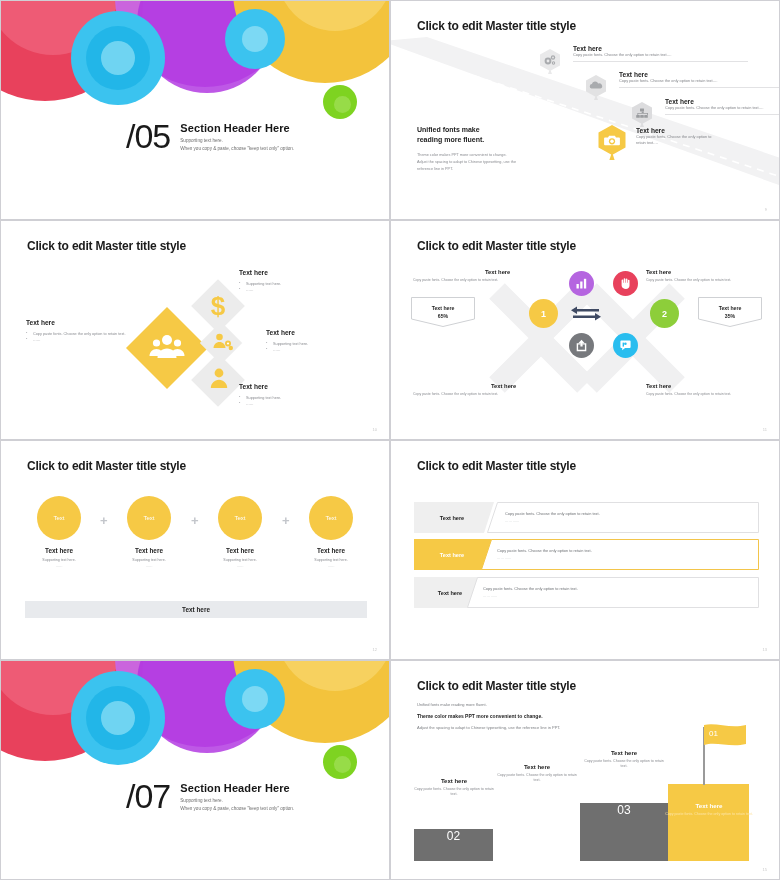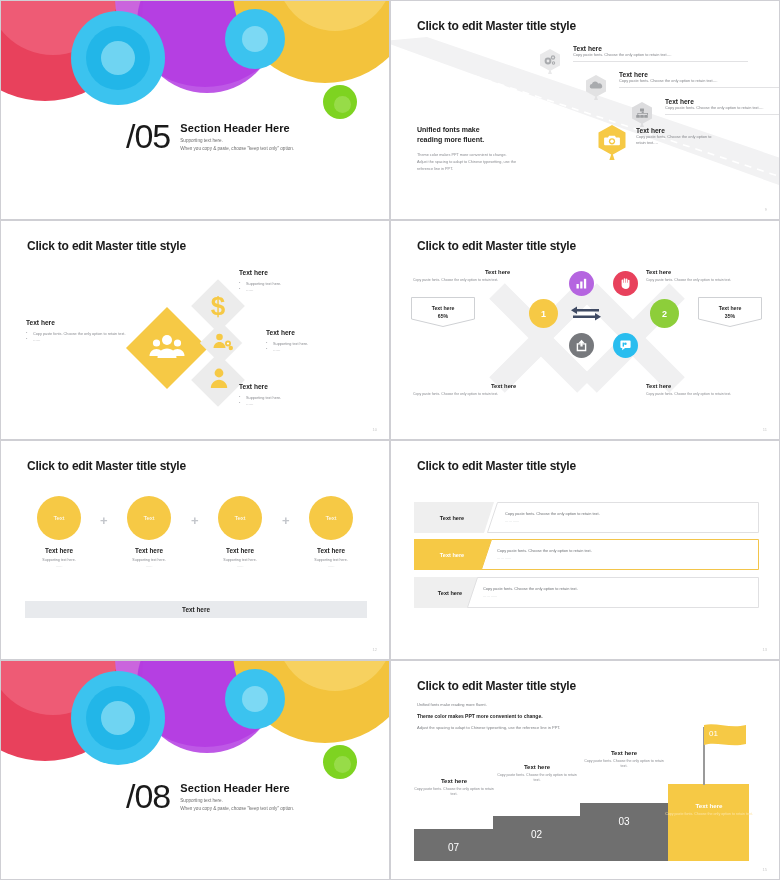--- a/index.html
+++ b/index.html
@@ -73,21 +73,21 @@
   .plus { position: absolute; color: #c3c6cb; font-size: 13px; font-weight: bold; line-height: 1; }
   .s5-col { position: absolute; text-align: center; width: 90px; }
   .s5-col .h { font-size: 6.4px; font-weight: bold; color: #1d1d1d; }
   .s5-col .b { font-size: 3.6px; color: #8a8c91; margin-top: 4px; }
   .s5-col .d { font-size: 3.6px; color: #bcbec2; margin-top: 2px; }
   .s5-bar { position: absolute; left: 24px; top: 160px; width: 342px; height: 17px; background: #e8eaed; display: flex; align-items: center; justify-content: center; }
   .s5-bar span { font-size: 6.4px; font-weight: bold; color: #1d1d1d; }
 
   
   .step { position: absolute; background: #6f6f6f; display: flex; align-items: flex-start; justify-content: center; }
-  .step .sn { color: #fff; font-size: 10px; margin-top: 13px; }
+  .step .sn { color: #fff; font-size: 12px; }
   .step-y { position: absolute; background: #f6c945; }
   .s8-cap { position: absolute; text-align: center; width: 86px; }
   .s8-cap .h { font-size: 6px; font-weight: bold; color: #1d1d1d; }
   .s8-cap .b { font-size: 3.6px; color: #8a8c91; margin-top: 3px; line-height: 1.5; }
   .s8-yc { position: absolute; text-align: center; width: 100px; }
   .s8-yc .h { font-size: 6.2px; font-weight: bold; color: #fff; }
   .s8-yc .b { font-size: 3.6px; color: #fde4a4; margin-top: 3px; line-height: 1.5; }
   .s8-intro { position: absolute; left: 26px; top: 41px; width: 180px; }
   .s8-intro .l1 { font-size: 4px; color: #7e8085; }
   .s8-intro .l2 { font-size: 5px; font-weight: bold; color: #1d1d1d; margin-top: 6px; }
@@ -482,41 +482,38 @@
     <div class="circ c-yellow"></div>
     <div class="circ c-yellow2"></div>
     <div class="circ c-blue-o"></div>
     <div class="circ c-blue-m"></div>
     <div class="circ c-blue-i"></div>
     <div class="circ c-blue2-o"></div>
     <div class="circ c-blue2-i"></div>
     <div class="circ c-green-o"></div>
     <div class="circ c-green-i"></div>
     <div class="cover-text">
-      <div class="cover-num">/08</div>
+      <div class="cover-num">/07</div>
       <div class="cover-body">
         <div class="cover-head">Section Header Here</div>
         <div class="cover-sub">Supporting text here.</div>
         <div class="cover-sub2">When you copy &amp; paste, choose "keep text only" option.</div>
       </div>
     </div>
   </div>
 
   <div class="slide">
     <div class="title">Click to edit Master title style</div>
     <div class="s8-intro">
       <div class="l1">Unified fonts make reading more fluent.</div>
       <div class="l2">Theme color makes PPT more convenient to change.</div>
       <div class="l3">Adjust the spacing to adapt to Chinese typesetting, use the reference line in PPT.</div>
     </div>
 
     <div class="step" style="left:23px; top:168px; width:79px; height:32px;">
-      <span class="sn">07</span>
-    </div>
-    <div class="step" style="left:102px; top:155px; width:87px; height:45px;">
       <span class="sn">02</span>
     </div>
     <div class="step" style="left:189px; top:142px; width:88px; height:58px;">
       <span class="sn">03</span>
     </div>
     <div class="step-y" style="left:277px; top:123px; width:81px; height:77px;"></div>
 
     <div class="s8-cap" style="left:20px; top:117px;">
       <div class="h">Text here</div>
       <div class="b">Copy paste fonts. Choose the only option to retain text.</div>

